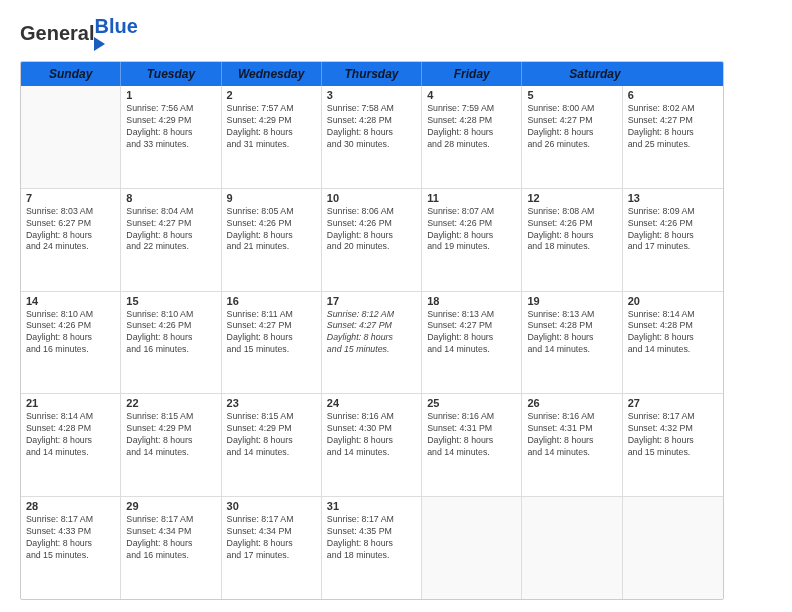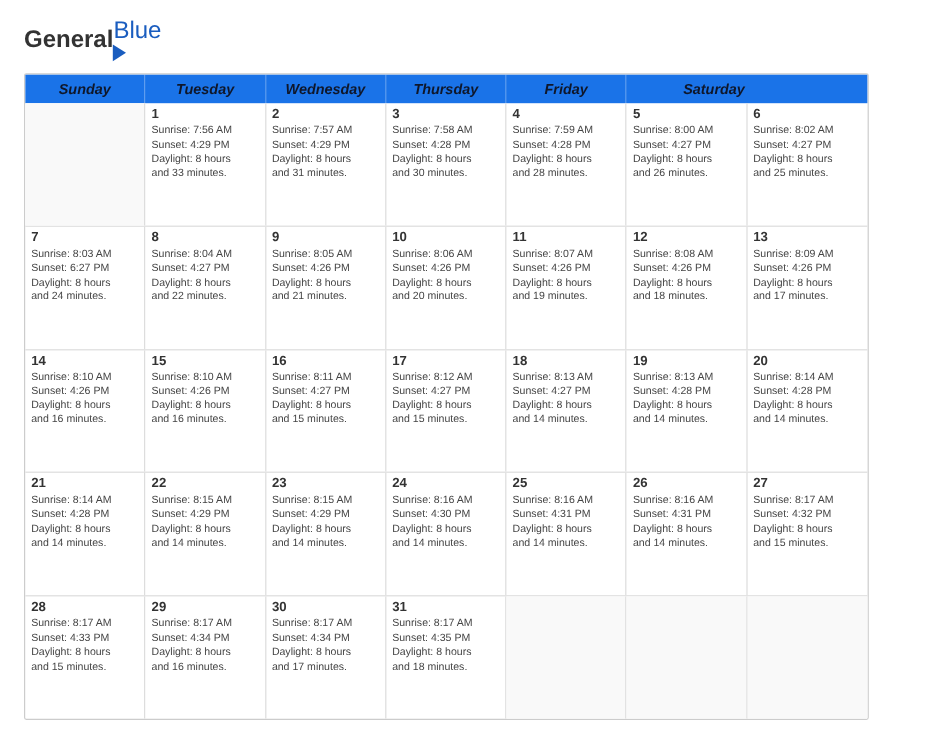--- a/index.html
+++ b/index.html
@@ -100,21 +100,21 @@
     }
   </style>
 </head>
 <body>
 
 <div class="page">
   <div class="header">
     <div class="logo-container">
         <span style="font-size: 20px; font-weight: bold; color: rgb(51, 51, 51);">General</span>
         <span style="display: inline-flex; flex-direction: column; align-items: flex-start; margin-left: 0px;">
-          <span style="font-size: 20px; font-weight: normal; color: rgb(26, 93, 191); line-height: 1;">Blue</span>
+          <span style="font-size: 20px; font-weight: bold; color: rgb(26, 93, 191); line-height: 1;">Blue</span>
           <span style="display: inline-block; width: 0px; height: 0px; border-top: 7px solid transparent; border-bottom: 7px solid transparent; border-left: 11px solid rgb(26, 93, 191); margin-left: 0px; margin-top: 1px;"></span>
         </span>
       </div>
     <div class="title-block">
       <div class="month-title"></div>
       <div class="location"></div>
     </div>
   </div>
 
   <div class="calendar">
@@ -240,21 +240,21 @@
           </div>
           <div class="cal-cell">
             <div class="day-num">16</div>
             <div class="day-info" style="white-space: pre-line;">Sunrise: 8:11 AM
 Sunset: 4:27 PM
 Daylight: 8 hours
 and 15 minutes.</div>
           </div>
           <div class="cal-cell">
             <div class="day-num">17</div>
-            <div class="day-info" style="white-space: pre-line;">Sunrise: 8:12 AM
+            <div class="day-info" style="white-space: pre-line; font-style: italic;">Sunrise: 8:12 AM
 Sunset: 4:27 PM
 Daylight: 8 hours
 and 15 minutes.</div>
           </div>
           <div class="cal-cell">
             <div class="day-num">18</div>
             <div class="day-info" style="white-space: pre-line;">Sunrise: 8:13 AM
 Sunset: 4:27 PM
 Daylight: 8 hours
 and 14 minutes.</div>

